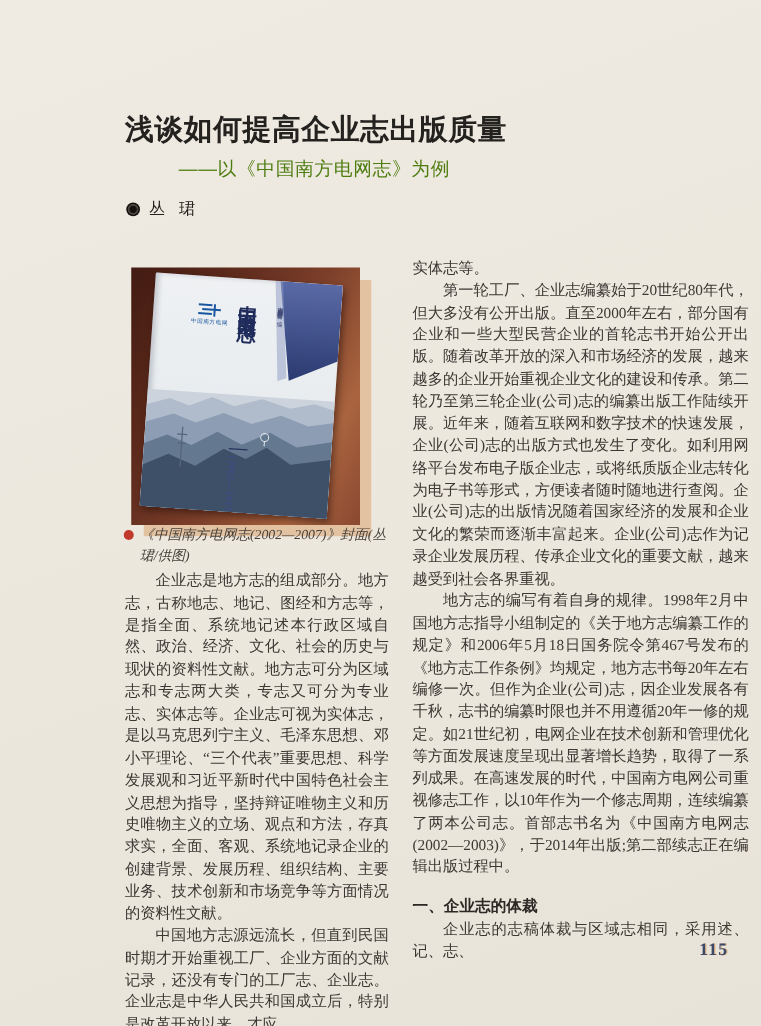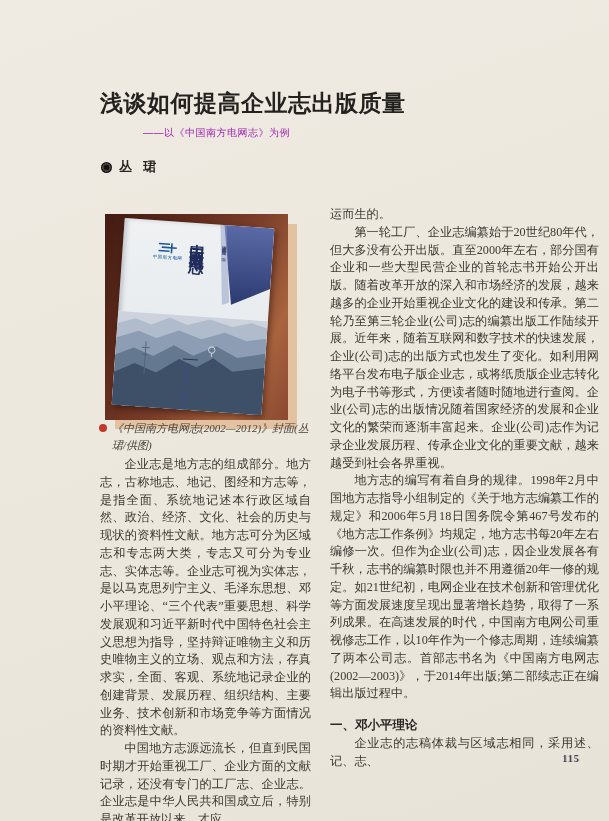--- a/index.html
+++ b/index.html
@@ -13,33 +13,33 @@
 
   
   .title{
     position:absolute;left:57px;top:88px;margin:0;
     font-family:"Liberation Sans","DejaVu Sans",sans-serif;
     font-size:23px;font-weight:800;color:#24221f;letter-spacing:.5px;
   }
   .subtitle{
     position:absolute;left:100px;top:126px;margin:0;
     font-family:"Liberation Sans","DejaVu Sans",sans-serif;
-    font-size:10px;font-weight:500;color:#a21caf;letter-spacing:.5px;
+    font-size:15px;font-weight:500;color:#4d7c0f;letter-spacing:.5px;
   }
   .author{
     position:absolute;left:58px;top:158px;display:flex;align-items:center;gap:7px;
   }
   .author-bullet{
     width:11px;height:11px;border-radius:50%;
     background:radial-gradient(circle at 50% 50%, #15110e 0 34%, #4a443c 40% 52%, #15110e 58% 100%);
     flex:0 0 auto;
   }
   .author-name{
     font-family:"Liberation Serif","DejaVu Serif",serif;
-    font-size:13px;font-weight:700;color:#26231f;letter-spacing:4px;
+    font-size:13px;font-weight:400;color:#26231f;letter-spacing:4px;
   }
 
   
   .figure{position:absolute;left:62px;top:214px;width:192px;height:215px;}
   .photo-shadow{
     position:absolute;left:10px;top:10px;width:182px;height:205px;
     background:#e3c2a2;
   }
   .photo{
     position:absolute;left:0;top:0;width:183px;height:206px;overflow:hidden;
@@ -99,21 +99,21 @@
   .col-left{left:57px;top:456px;width:211px;}
   .col-right{left:287px;top:206px;width:269px;}
   .sec-heading{
     margin:14px 0 0 0;font-size:12.5px;font-weight:700;color:#2c2925;
     font-family:"Liberation Serif","DejaVu Serif",serif;
   }
 
   
   .page-num{
     position:absolute;left:508px;top:753px;width:40px;text-align:center;
-    font-size:10px;font-weight:700;color:#3c4868;letter-spacing:1px;
+    font-size:14px;font-weight:700;color:#3c4868;letter-spacing:1px;
     text-shadow:1px 0 0 rgba(201,120,45,.45);
   }
 </style>
 </head>
 <body>
 
 <div class="page">
 
   <h1 class="title">浅谈如何提高企业志出版质量</h1>
   <h2 class="subtitle">——以《中国南方电网志》为例</h2>
@@ -169,31 +169,31 @@
         <div class="book-title-v">中国南方电网志</div>
         <div class="book-rule"></div>
         <div class="book-years">(2002—2012)</div>
         <div class="book-pub">中国南方电网有限责任公司  编</div>
       </div>
     </div>
   </div>
 
   <div class="caption">
     <span class="cap-bullet"></span>
-    <span>《中国南方电网志(2002—2012)》封面(丛珺/供图)</span>
+    <span>《中国南方电网志(2002—2007)》封面(丛珺/供图)</span>
   </div>
 
   <div class="col col-left">
     <p class="indent">企业志是地方志的组成部分。地方志，古称地志、地记、图经和方志等，是指全面、系统地记述本行政区域自然、政治、经济、文化、社会的历史与现状的资料性文献。地方志可分为区域志和专志两大类，专志又可分为专业志、实体志等。企业志可视为实体志，是以马克思列宁主义、毛泽东思想、邓小平理论、“三个代表”重要思想、科学发展观和习近平新时代中国特色社会主义思想为指导，坚持辩证唯物主义和历史唯物主义的立场、观点和方法，存真求实，全面、客观、系统地记录企业的创建背景、发展历程、组织结构、主要业务、技术创新和市场竞争等方面情况的资料性文献。</p>
     <p class="indent">中国地方志源远流长，但直到民国时期才开始重视工厂、企业方面的文献记录，还没有专门的工厂志、企业志。企业志是中华人民共和国成立后，特别是改革开放以来，才应</p>
   </div>
 
   <div class="col col-right">
-    <p>运而生的。</p>
+    <p>实体志等。</p>
     <p class="indent">第一轮工厂、企业志编纂始于20世纪80年代，但大多没有公开出版。直至2000年左右，部分国有企业和一些大型民营企业的首轮志书开始公开出版。随着改革开放的深入和市场经济的发展，越来越多的企业开始重视企业文化的建设和传承。第二轮乃至第三轮企业(公司)志的编纂出版工作陆续开展。近年来，随着互联网和数字技术的快速发展，企业(公司)志的出版方式也发生了变化。如利用网络平台发布电子版企业志，或将纸质版企业志转化为电子书等形式，方便读者随时随地进行查阅。企业(公司)志的出版情况随着国家经济的发展和企业文化的繁荣而逐渐丰富起来。企业(公司)志作为记录企业发展历程、传承企业文化的重要文献，越来越受到社会各界重视。</p>
     <p class="indent">地方志的编写有着自身的规律。1998年2月中国地方志指导小组制定的《关于地方志编纂工作的规定》和2006年5月18日国务院令第467号发布的《地方志工作条例》均规定，地方志书每20年左右编修一次。但作为企业(公司)志，因企业发展各有千秋，志书的编纂时限也并不用遵循20年一修的规定。如21世纪初，电网企业在技术创新和管理优化等方面发展速度呈现出显著增长趋势，取得了一系列成果。在高速发展的时代，中国南方电网公司重视修志工作，以10年作为一个修志周期，连续编纂了两本公司志。首部志书名为《中国南方电网志(2002—2003)》，于2014年出版;第二部续志正在编辑出版过程中。</p>
-    <h3 class="sec-heading">一、邓小平理论</h3>
+    <h3 class="sec-heading">一、企业志的体裁</h3>
     <p class="indent">企业志的志稿体裁与区域志相同，采用述、记、志、</p>
   </div>
 
   <div class="page-num">115</div>
 
 </div>
 
 </body></html>

